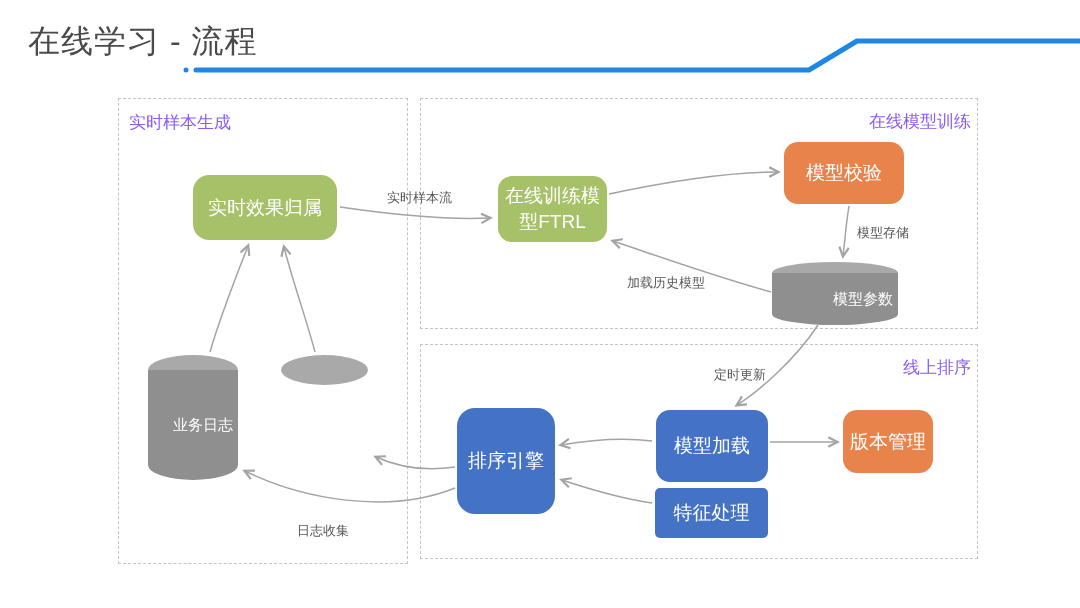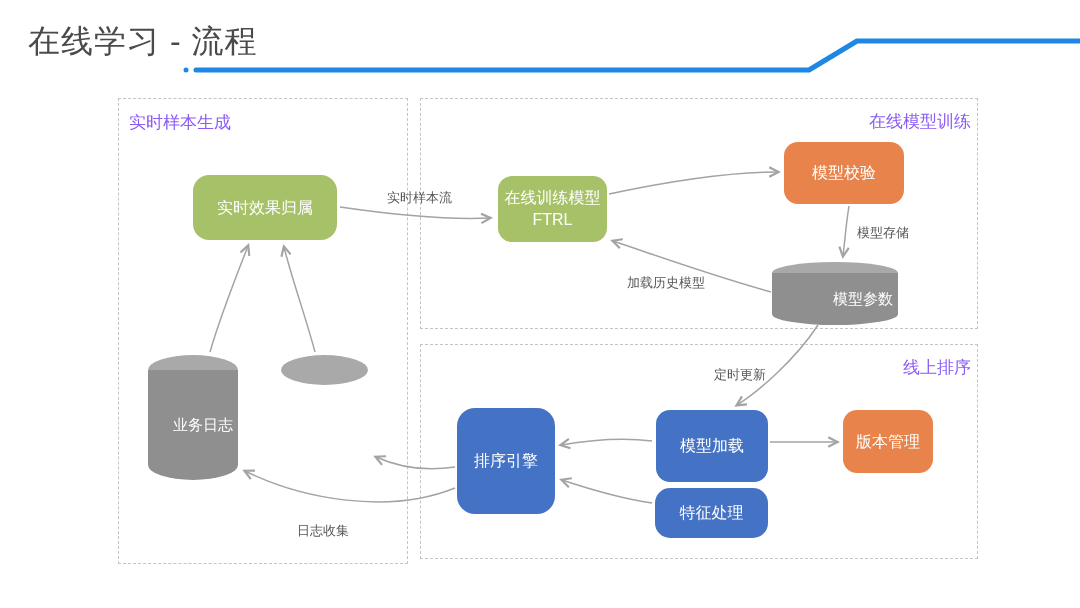--- a/index.html
+++ b/index.html
@@ -21,21 +21,21 @@
     position:absolute;border:1px dashed #c4c4c4;background:transparent;
   }
   .region-label{
     position:absolute;font-size:17px;color:#8b5cf6;white-space:nowrap;
   }
   .region-label.tl{left:10px;top:12px;}
   .region-label.tr{right:6px;top:11px;}
 
   .node{
     position:absolute;display:flex;align-items:center;justify-content:center;
-    color:#fff;font-size:16px;text-align:center;line-height:1.35;padding:4px 6px;
+    color:#fff;font-size:19px;text-align:center;line-height:1.35;padding:4px 6px;
   }
   .node.green{background:var(--green);}
   .node.orange{background:var(--orange);}
   .node.blue{background:var(--blue);}
 
   .cylinder{position:absolute;}
   .cyl-top{position:absolute;left:0;top:0;right:0;background:var(--grayTop);border-radius:50%;}
   .cyl-body{
     position:absolute;left:0;right:0;bottom:0;background:var(--gray);
     display:flex;align-items:center;justify-content:flex-end;
@@ -107,21 +107,21 @@
   </div>
   <div class="node blue" style="left:457px;top:408px;width:98px;height:106px;border-radius:18px;">
     <span>排序引擎</span>
   </div>
   <div class="node blue" style="left:656px;top:410px;width:112px;height:72px;border-radius:14px;">
     <span>模型加载</span>
   </div>
   <div class="node orange" style="left:843px;top:410px;width:90px;height:63px;border-radius:14px;">
     <span>版本管理</span>
   </div>
-  <div class="node blue" style="left:655px;top:488px;width:113px;height:50px;border-radius:15px;">
+  <div class="node blue" style="left:655px;top:488px;width:113px;height:50px;border-radius:5px;">
     <span>特征处理</span>
   </div>
 
   <div class="cylinder" style="left:772px;top:262px;width:126px;height:63px;">
     <div class="cyl-top" style="height:22px;"></div>
     <div class="cyl-body" style="top:11px;border-radius:0 0 50% 50% / 0 0 11px 11px;">
       <span>模型参数</span>
     </div>
   </div>
   <div class="cylinder" style="left:148px;top:355px;width:90px;height:125px;">

